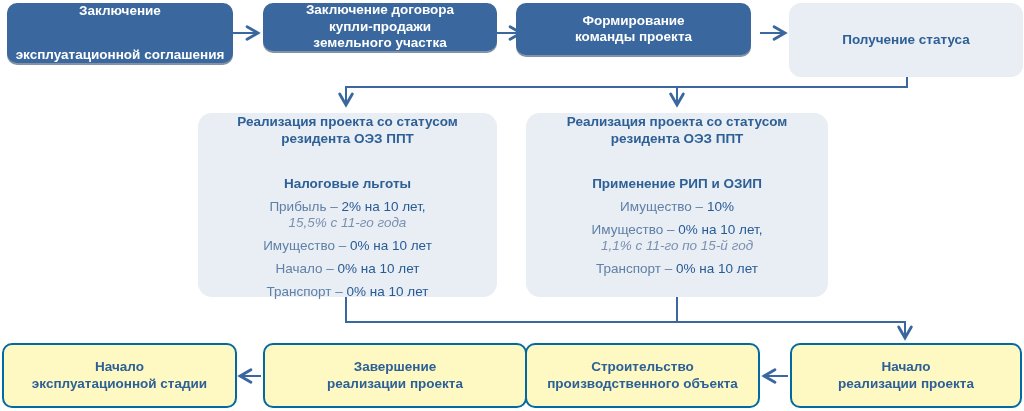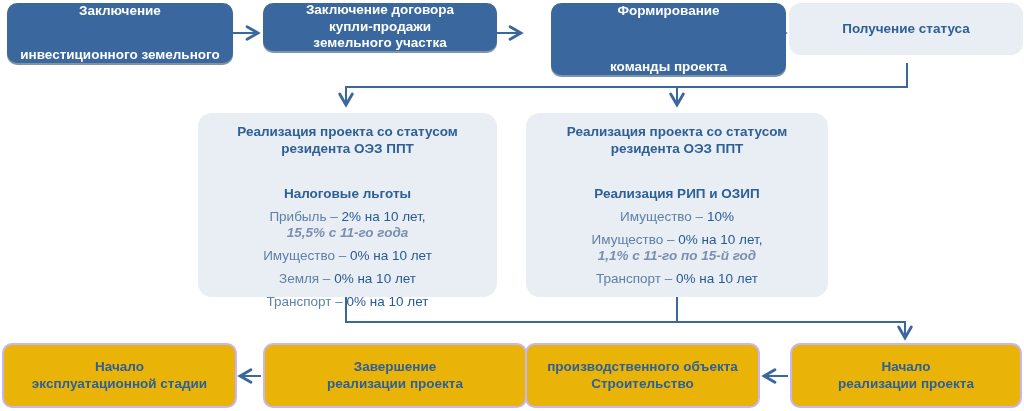--- a/index.html
+++ b/index.html
@@ -31,56 +31,55 @@
     background: #3a689e;
     color: #ffffff;
     box-shadow: 0 2px 0 rgba(27, 58, 96, 0.55);
   }
   .light {
     background: #e9edf4;
     color: #2d6096;
     border-radius: 12px;
   }
   .outline {
-    background: #eab308;
-    border: 2px solid #c4b5fd;
+    background: #fef9c3;
+    border: 2px solid #0369a1;
     color: #2d6096;
   }
 
   
   .t1 { left: 7px;   top: 3px; width: 226px; height: 60px; gap: 28px; }
   .t2 { left: 263px; top: 3px; width: 234px; height: 48px; }
-  .t3 { left: 551px; top: 3px; width: 235px; height: 72px; justify-content: space-between; }
-  .t4 { left: 789px; top: 3px; width: 234px; height: 52px; }
+  .t3 { left: 516px; top: 3px; width: 235px; height: 52px; }
+  .t4 { left: 789px; top: 3px; width: 234px; height: 74px; }
 
   
   .b1 { left: 2px;   top: 343px; width: 235px; height: 65px; }
   .b2 { left: 263px; top: 343px; width: 264px; height: 65px; }
   .b3 { left: 525px; top: 343px; width: 235px; height: 65px; }
   .b4 { left: 790px; top: 343px; width: 232px; height: 65px; }
 
   
   .benefit {
     position: absolute;
     background: #e9edf4;
     border-radius: 14px;
     color: #2d6096;
     text-align: center;
     font-size: 13.5px;
-    padding-top: 10px;
   }
   .m1 { left: 198px; top: 113px; width: 299px; height: 184px; }
   .m2 { left: 526px; top: 113px; width: 302px; height: 184px; }
   .benefit-title    { font-weight: 700; line-height: 17px; }
   .benefit-title .line { display: block; white-space: nowrap; }
   .benefit-subtitle { font-weight: 700; line-height: 17px; margin-top: 28px; }
   .benefit-item     { margin-top: 7px; line-height: 16px; white-space: nowrap; }
   .b-label { color: #5f80a7; font-weight: 400; }
   .b-value { color: #275b95; font-weight: 400; }
-  .b-note  { color: #7a90b0; font-style: italic; font-weight: 700; line-height: 16px; white-space: nowrap; }
+  .b-note  { color: #7a90b0; font-style: italic; font-weight: 400; line-height: 16px; white-space: nowrap; }
 </style>
 </head>
 <body>
 
 <div class="canvas">
 
   <svg class="connectors" viewBox="0 0 1024 411" xmlns="http://www.w3.org/2000/svg">
     <defs>
       <marker id="ar" viewBox="0 0 10 10" refX="7" refY="5" markerWidth="9" markerHeight="9" orient="auto-start-reverse">
         <path d="M1.5,1.5 L7.5,5 L1.5,8.5" fill="none" stroke="#3a689e" stroke-width="1.6" stroke-linecap="round"></path>
@@ -95,21 +94,21 @@
       <path d="M346,297 V322 H905 V337" marker-end="url(#ar)"></path>
       <path d="M677,297 V322"></path>
       <path d="M788,376 H765" marker-end="url(#ar)"></path>
       <path d="M523,376 H502" marker-end="url(#ar)"></path>
       <path d="M261,376 H241" marker-end="url(#ar)"></path>
     </g>
   </svg>
 
   <div class="box dark t1">
     <span class="line">Заключение</span>
-    <span class="line">инвестиционного земельного</span>
+    <span class="line">эксплуатационной соглашения</span>
   </div>
   <div class="box dark t2">
     <span class="line">Заключение договора</span>
     <span class="line">купли-продажи</span>
     <span class="line">земельного участка</span>
   </div>
   <div class="box dark t3">
     <span class="line">Формирование</span>
     <span class="line">команды проекта</span>
   </div>
@@ -126,35 +125,35 @@
     <div class="benefit-item">
       <span class="b-label">Прибыль –</span>
       <span class="b-value">2% на 10 лет,</span>
     </div>
     <div class="b-note">15,5% с 11-го года</div>
     <div class="benefit-item">
       <span class="b-label">Имущество –</span>
       <span class="b-value">0% на 10 лет</span>
     </div>
     <div class="benefit-item">
-      <span class="b-label">Земля –</span>
+      <span class="b-label">Начало –</span>
       <span class="b-value">0% на 10 лет</span>
     </div>
     <div class="benefit-item">
       <span class="b-label">Транспорт –</span>
       <span class="b-value">0% на 10 лет</span>
     </div>
   </div>
 
   <div class="benefit m2">
     <div class="benefit-title">
       <span class="line">Реализация проекта со статусом</span>
       <span class="line">резидента ОЭЗ ППТ</span>
     </div>
-    <div class="benefit-subtitle">Реализация РИП и ОЗИП</div>
+    <div class="benefit-subtitle">Применение РИП и ОЗИП</div>
     <div class="benefit-item">
       <span class="b-label">Имущество –</span>
       <span class="b-value">10%</span>
     </div>
     <div class="benefit-item">
       <span class="b-label">Имущество –</span>
       <span class="b-value">0% на 10 лет,</span>
     </div>
     <div class="b-note">1,1% с 11-го по 15-й год</div>
     <div class="benefit-item">
@@ -165,21 +164,21 @@
 
   <div class="box outline b1">
     <span class="line">Начало</span>
     <span class="line">эксплуатационной стадии</span>
   </div>
   <div class="box outline b2">
     <span class="line">Завершение</span>
     <span class="line">реализации проекта</span>
   </div>
   <div class="box outline b3">
+    <span class="line">Строительство</span>
     <span class="line">производственного объекта</span>
-    <span class="line">Строительство</span>
   </div>
   <div class="box outline b4">
     <span class="line">Начало</span>
     <span class="line">реализации проекта</span>
   </div>
 
 </div>
 
 </body></html>

